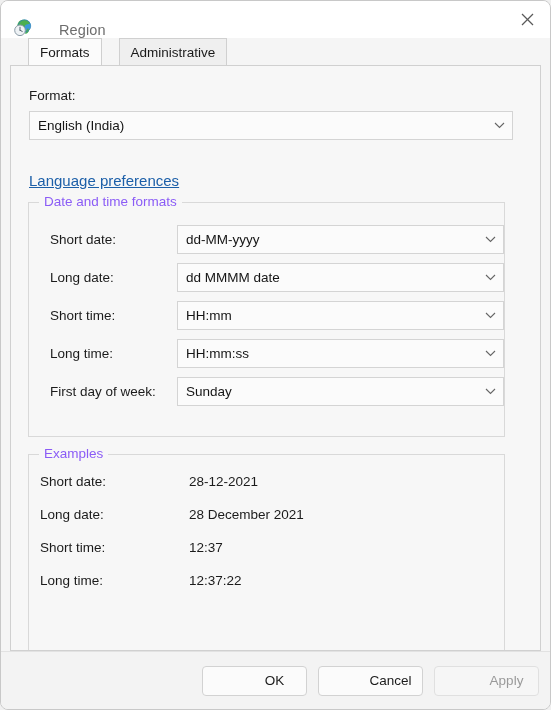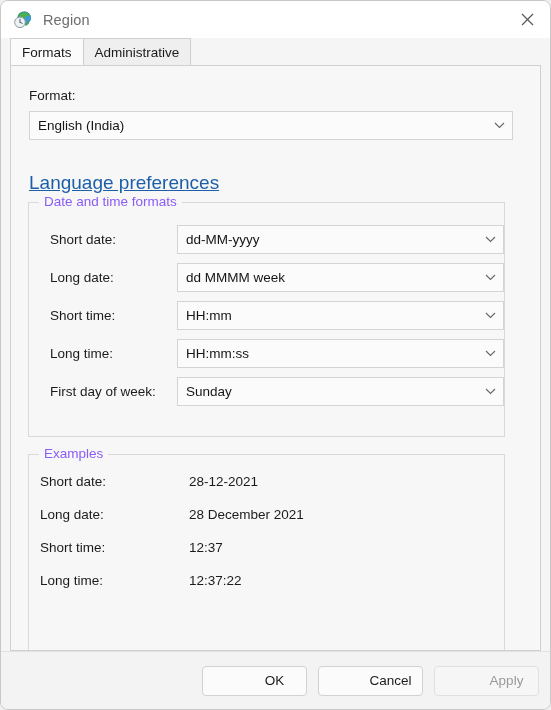--- a/index.html
+++ b/index.html
@@ -21,23 +21,24 @@
     overflow: hidden;
     display: flex;
     flex-direction: column;
   }
 
   
   .titlebar {
     height: 37px;
     background: #ffffff;
     display: flex;
-    align-items: center;
-    flex: 0 0 auto;
-    position: relative;
+    align-items: flex-end;
+    flex: 0 0 auto;
+    position: relative;
+    gap: 16px;
   }
   .title-icon {
     width: 20px; height: 20px;
     margin-left: 12px;
     position: relative;
     flex: 0 0 auto;
   }
   .title-text {
     margin-left: 10px;
     font-size: 14.5px;
@@ -69,20 +70,21 @@
     padding: 0 11px;
     display: flex;
     align-items: center;
     font-size: 13.5px;
     color: #1a1a1a;
     border: 1px solid #d0d0d0;
     border-bottom: none;
     background: #efefef;
     margin-right: -1px;
     cursor: default;
+    margin-left: 18px;
   }
   .tab.active {
     background: #fbfbfb;
     border-color: #cfcfcf;
     position: relative;
     z-index: 3;
   }
 
   
   .panel {
@@ -128,21 +130,21 @@
     left: 18px; top: 45px;
     width: 484px;
     height: 29px;
     gap: 28px;
   }
 
   
   .link {
     position: absolute;
     left: 18px; top: 106px;
-    font-size: 19px;
+    font-size: 15px;
     color: #1c5fa8;
     text-decoration: underline;
     cursor: default;
   }
 
   
   .groupbox {
     position: absolute;
     border: 1px solid #d9d9d9;
     background: transparent;
@@ -288,21 +290,21 @@
               <svg width="11" height="7" viewBox="0 0 11 7">
                 <polyline points="1,1 5.5,5.5 10,1" fill="none" stroke="#666" stroke-width="1.1"></polyline>
               </svg>
             </span>
         </span>
       </div>
 
       <div class="row" style="top:60px">
         <span class="lbl">Long date:</span>
         <span class="combo">
-          <span class="val">dd MMMM week</span>
+          <span class="val">dd MMMM date</span>
           <span class="chev">
               <svg width="11" height="7" viewBox="0 0 11 7">
                 <polyline points="1,1 5.5,5.5 10,1" fill="none" stroke="#666" stroke-width="1.1"></polyline>
               </svg>
             </span>
         </span>
       </div>
 
       <div class="row" style="top:98px">
         <span class="lbl">Short time:</span>

